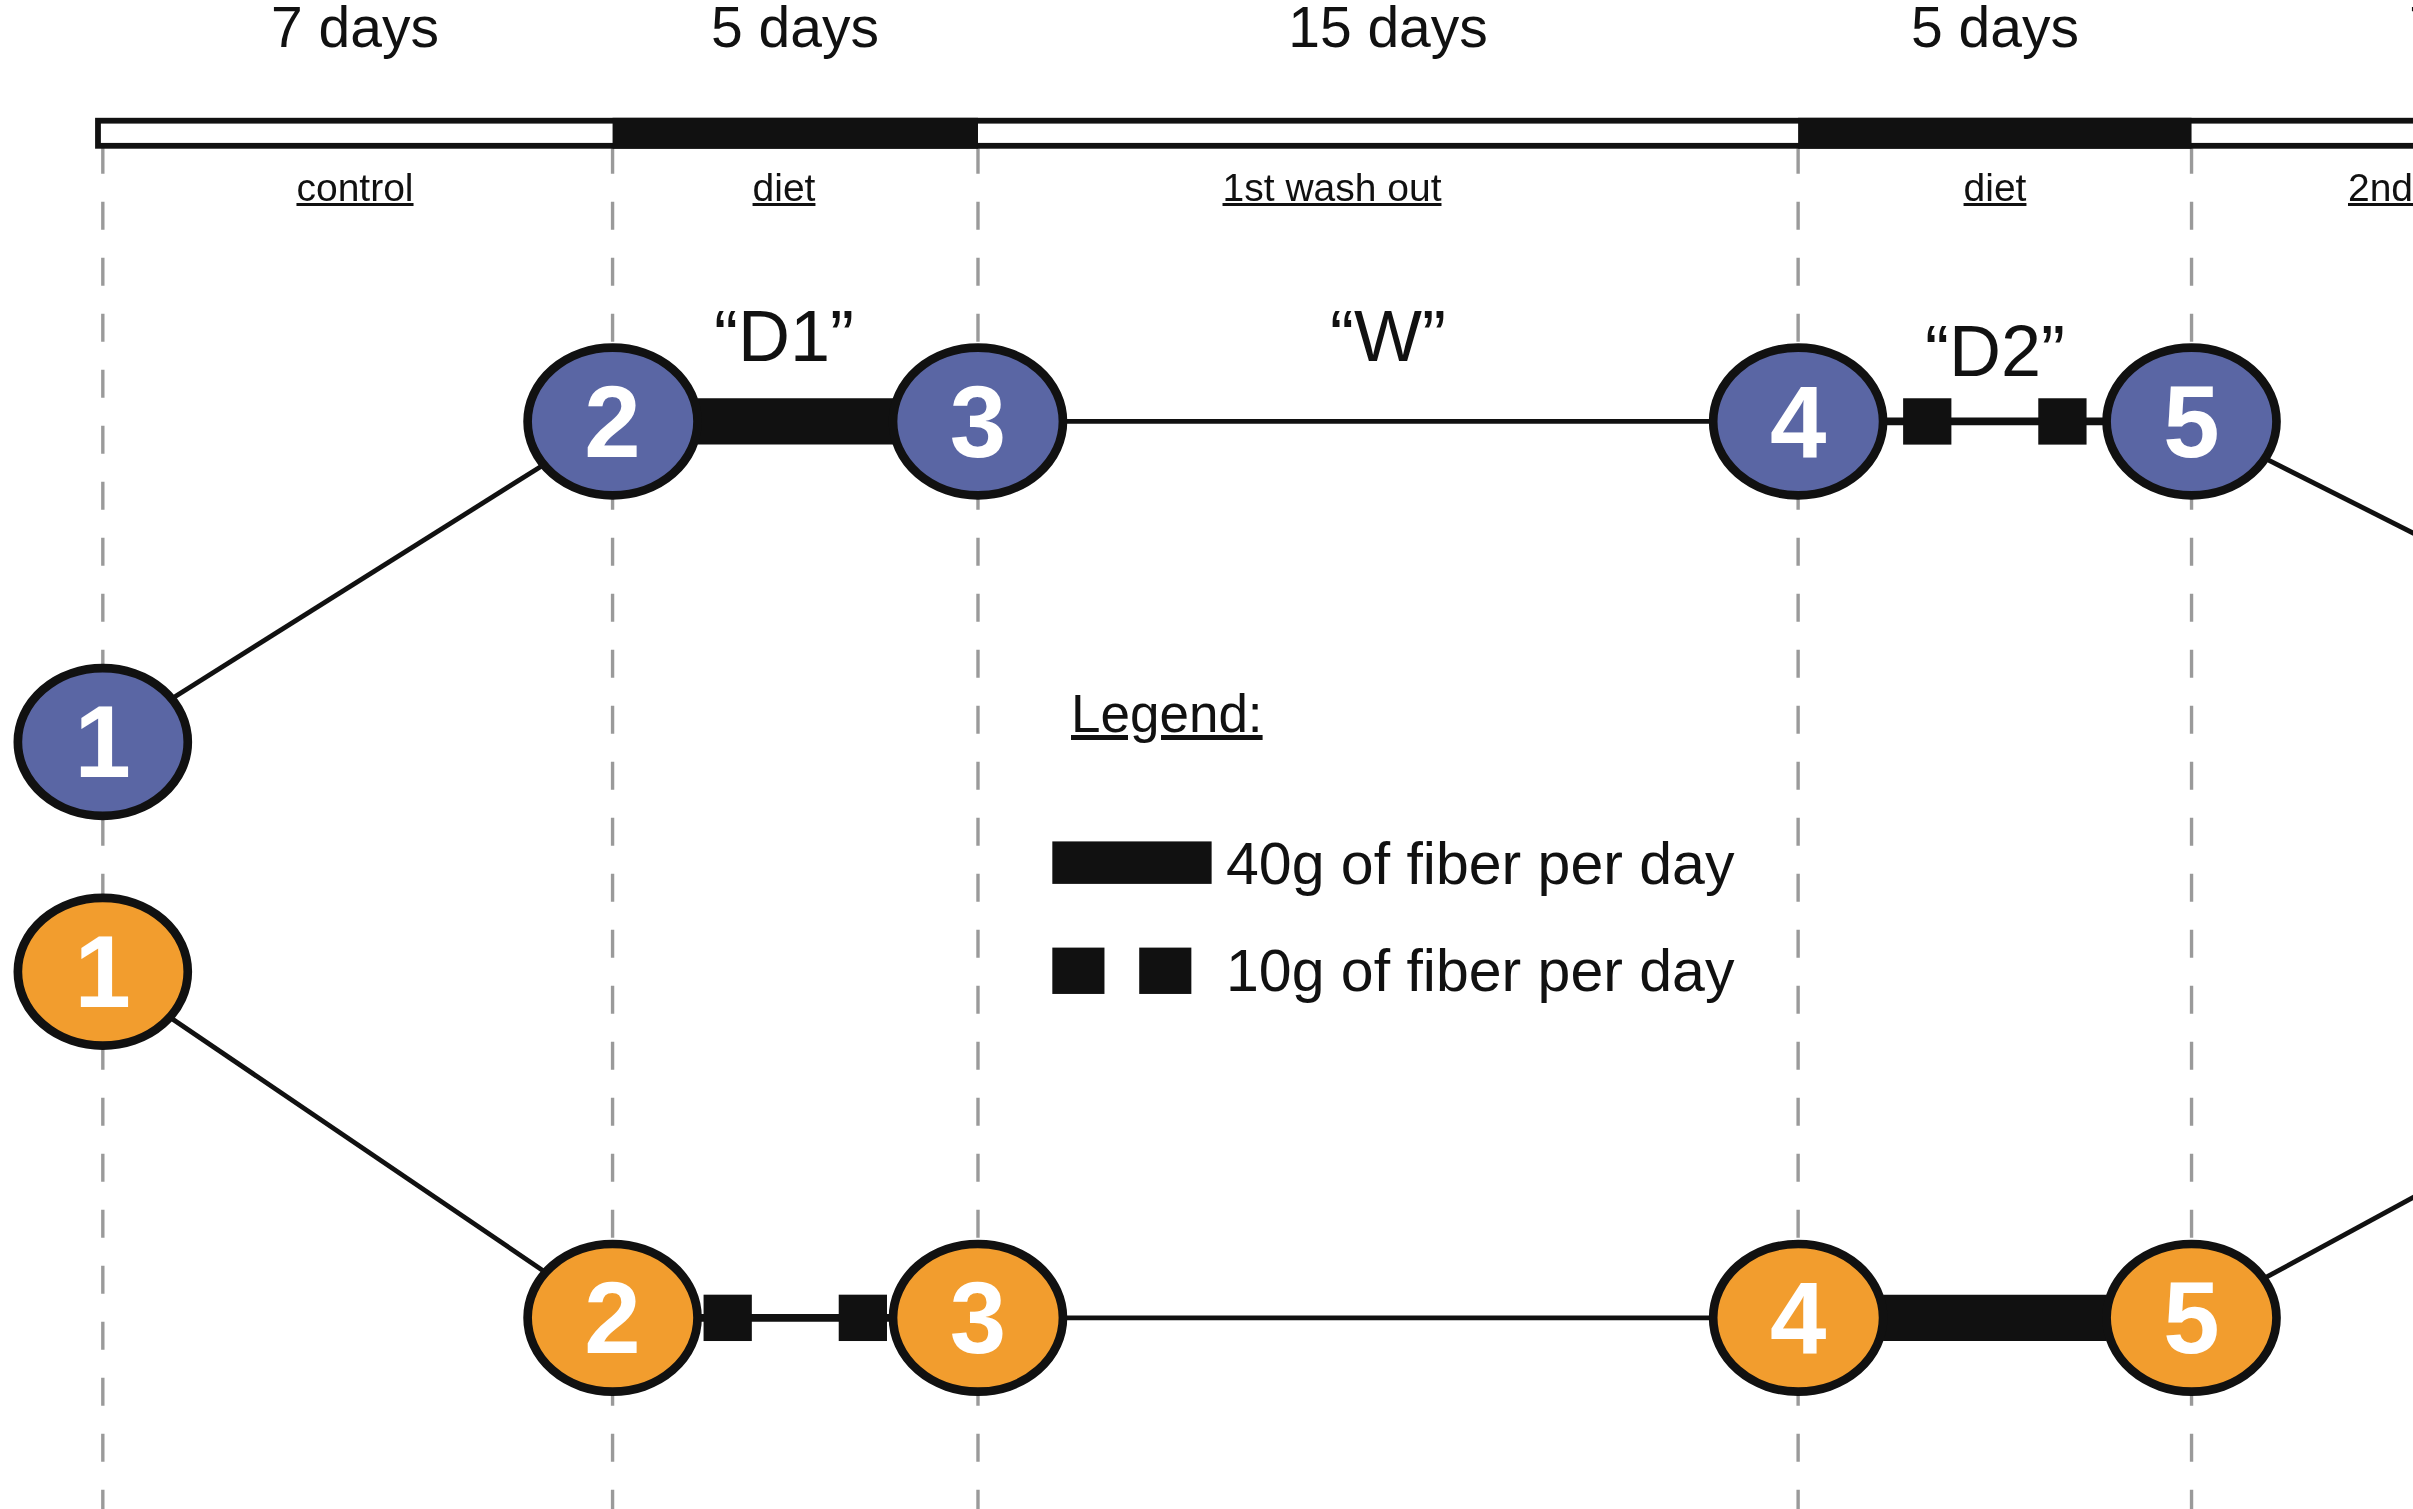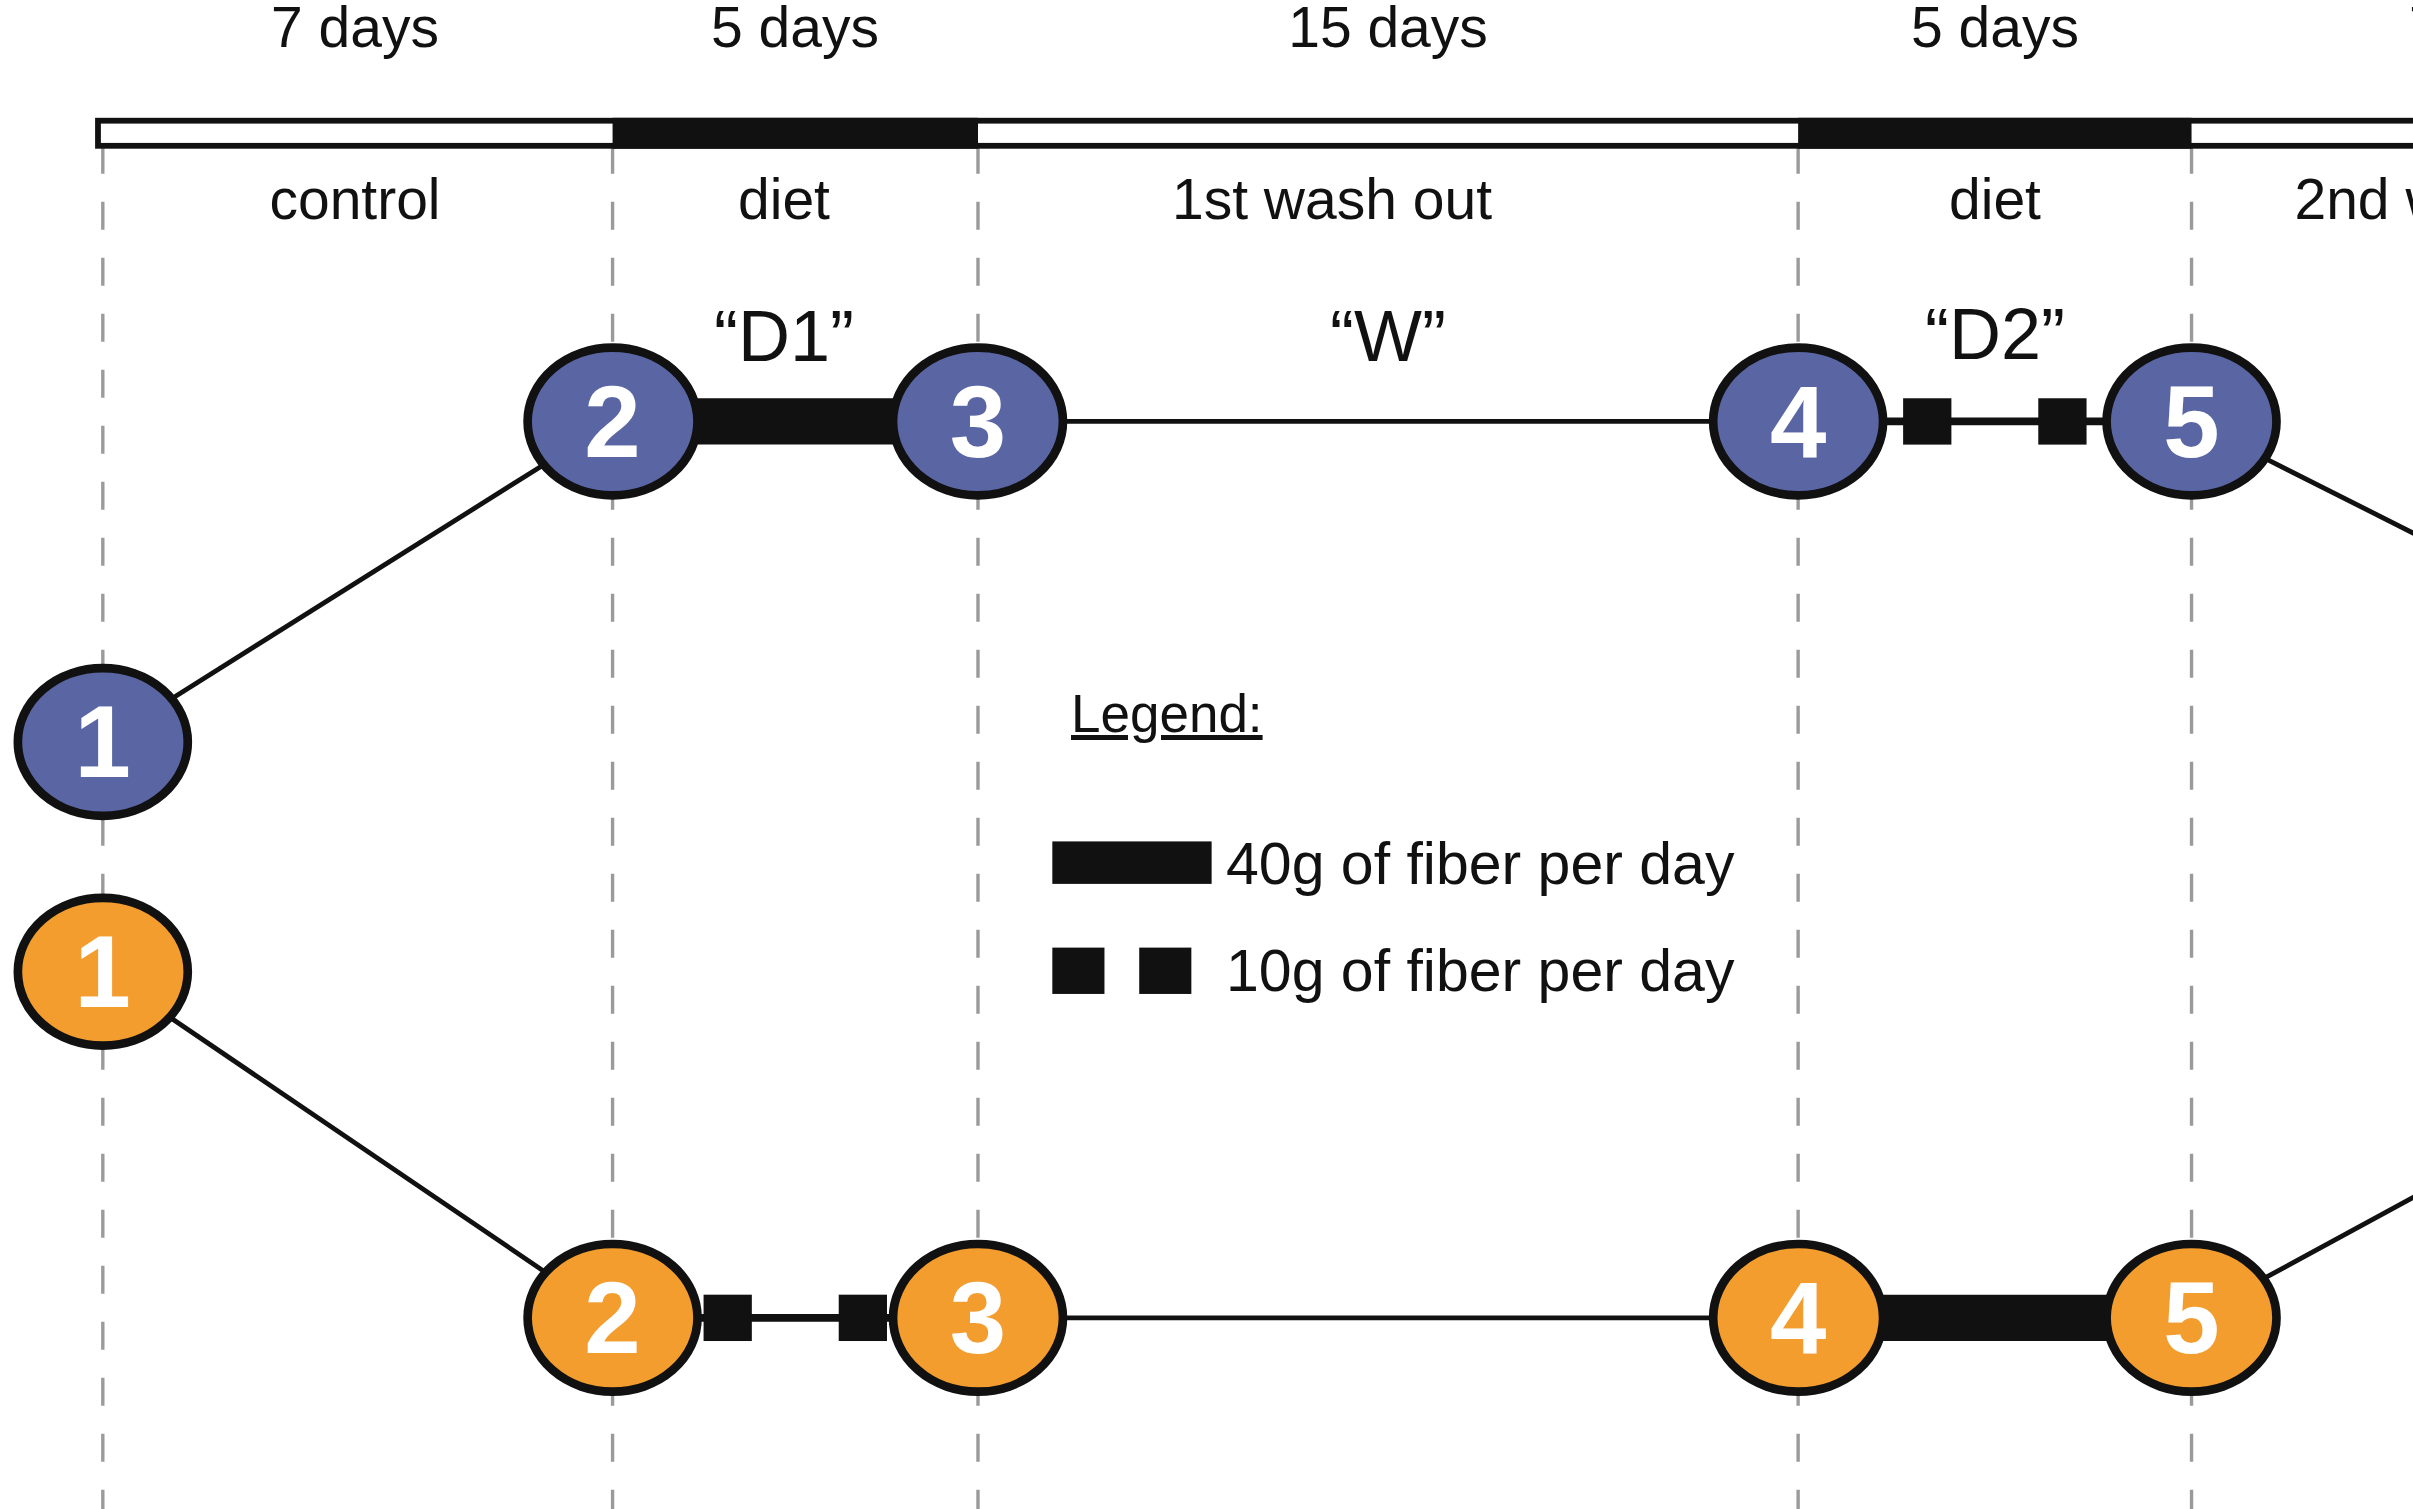--- a/index.html
+++ b/index.html
@@ -7,21 +7,21 @@
     position:relative;
     width:2877px;height:1510px;
     background:#ffffff;
     font-family:"Liberation Sans", sans-serif;
     overflow:hidden;
   }
   #stage svg{position:absolute;left:0;top:0;width:2877px;height:1510px;}
 
   .txt{position:absolute;color:#111;white-space:nowrap;}
   .days-label{font-size:57px;transform:translate(-50%,0);}
-  .phase-label{font-size:57px;transform:translate(-50%,0);}
+  .phase-label{font-size:39px;transform:translate(-50%,0);text-decoration:underline;}
   .code-label{font-size:72px;transform:translate(-50%,0);}
   .legend-title{font-size:53px;text-decoration:underline;}
   .legend-text{font-size:59px;text-align:right;}
 </style>
 </head>
 <body>
 
 <div id="stage">
 
   <svg id="canvas" xmlns="http://www.w3.org/2000/svg" viewBox="0 0 5960 3128">
@@ -118,20 +118,20 @@
   <div class="txt days-label" style="left:2493px;top:-5.8px;">7 days</div>
 
   <div class="txt phase-label" style="left:355px;top:166px;">control</div>
   <div class="txt phase-label" style="left:784px;top:166px;">diet</div>
   <div class="txt phase-label" style="left:1332px;top:166px;">1st wash out</div>
   <div class="txt phase-label" style="left:1995px;top:166px;">diet</div>
   <div class="txt phase-label" style="left:2464px;top:166px;">2nd wash out</div>
 
   <div class="txt code-label" style="left:784px;top:295px;">“D1”</div>
   <div class="txt code-label" style="left:1388px;top:295px;">“W”</div>
-  <div class="txt code-label" style="left:1995px;top:293px;">“D2”</div>
+  <div class="txt code-label" style="left:1995px;top:310px;">“D2”</div>
 
   <div class="txt legend-title" style="left:1071px;top:683px;">Legend:</div>
   <div class="txt legend-text" style="left:1226px;top:830px;">40g of fiber per day</div>
   <div class="txt legend-text" style="left:1226px;top:937px;">10g of fiber per day</div>
 
 </div>
 
 
 </body></html>

